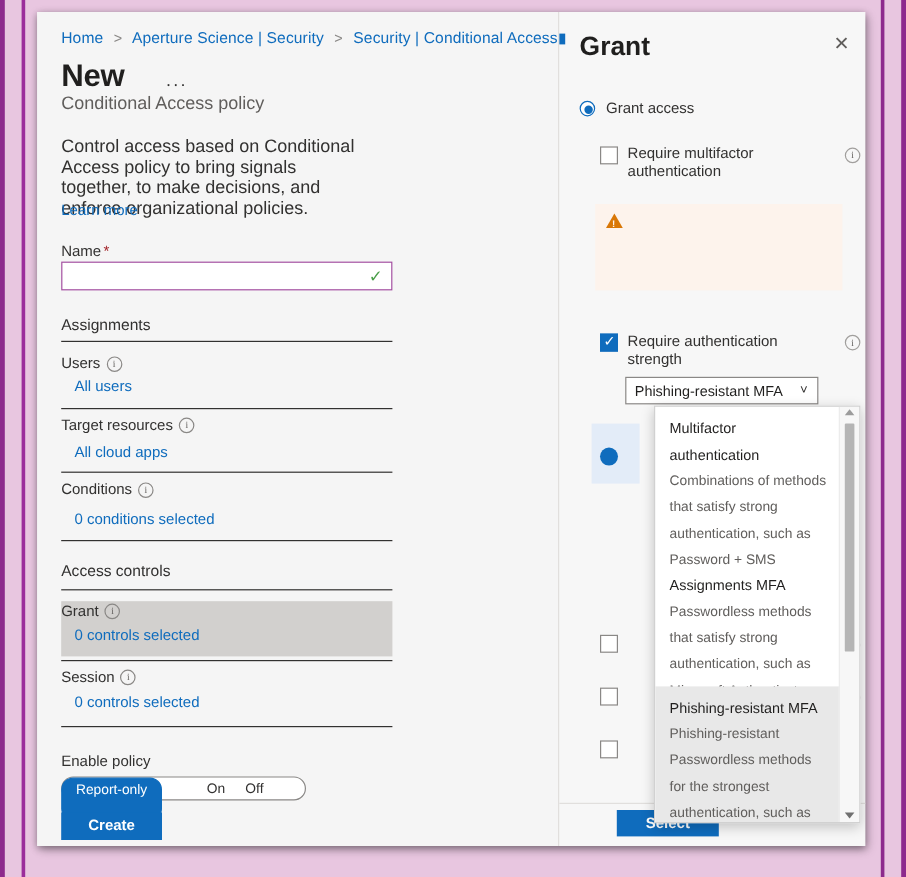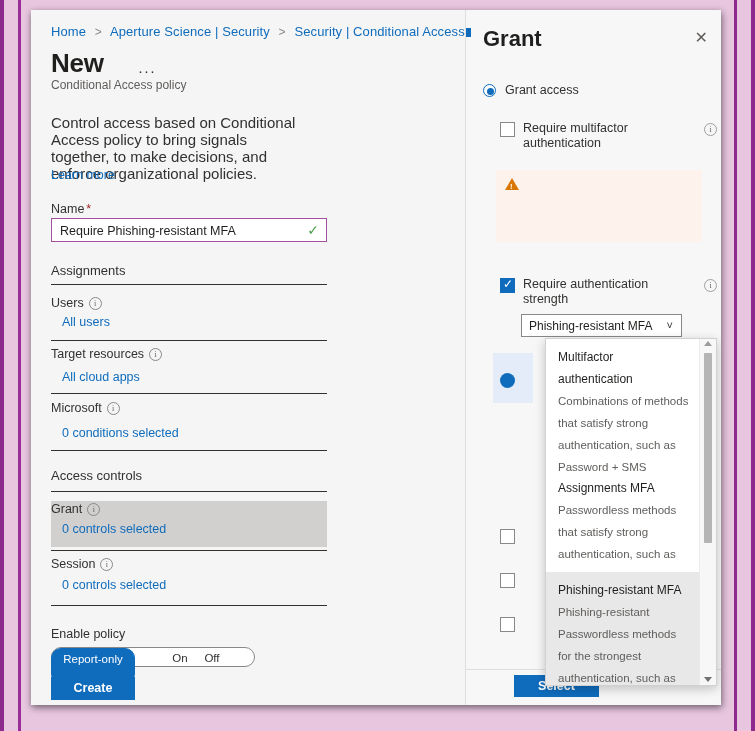--- a/index.html
+++ b/index.html
@@ -84,21 +84,21 @@
     left: 107px;
     top: 52px;
     font-size: 15px;
     color: #323130;
     letter-spacing: 1px;
   }
   #page-subtitle {
     position: absolute;
     left: 20px;
     top: 68px;
-    font-size: 12px;
+    font-size: 15px;
     color: #605e5c;
   }
   #intro-text {
     position: absolute;
     left: 20px;
     top: 104px;
     width: 255px;
     font-size: 15px;
     line-height: 17px;
     color: #323130;
@@ -576,41 +576,40 @@
     <div id="title-ellipsis">···</div>
     <div id="page-subtitle">Conditional Access policy</div>
 
     <div id="intro-text">Control access based on Conditional Access policy to bring signals together, to make decisions, and enforce organizational policies.</div>
     <div id="learn-more-link">Learn more</div>
 
     <div id="name-label">
       <span>Name</span><span id="name-required">*</span>
     </div>
     <div id="name-input-wrap">
-      <input id="name-input" type="text" value="Require Phishing-resistant MFA" style="">
       <span id="name-valid-check">✓</span>
     </div>
 
     <div class="section-heading" style="top:253px;">Assignments</div>
     <div class="hrule" style="top:274px;"></div>
 
     <div class="field-label" style="top:286px;">
       <span>Users</span><span class="info-icon">i</span>
     </div>
     <div class="field-value" style="top:305px;">All users</div>
     <div class="hrule" style="top:330px;"></div>
 
     <div class="field-label" style="top:337px;">
       <span>Target resources</span><span class="info-icon">i</span>
     </div>
     <div class="field-value" style="top:360px;">All cloud apps</div>
     <div class="hrule" style="top:383px;"></div>
 
     <div class="field-label" style="top:391px;">
-      <span>Microsoft</span><span class="info-icon">i</span>
+      <span>Conditions</span><span class="info-icon">i</span>
     </div>
     <div class="field-value" style="top:416px;">0 conditions selected</div>
     <div class="hrule" style="top:440px;"></div>
 
     <div class="section-heading" style="top:458px;">Access controls</div>
     <div class="hrule" style="top:481px;"></div>
 
     <div id="grant-row-highlight"></div>
     <div class="field-label" style="top:492px;">
       <span>Grant</span><span class="info-icon">i</span>

